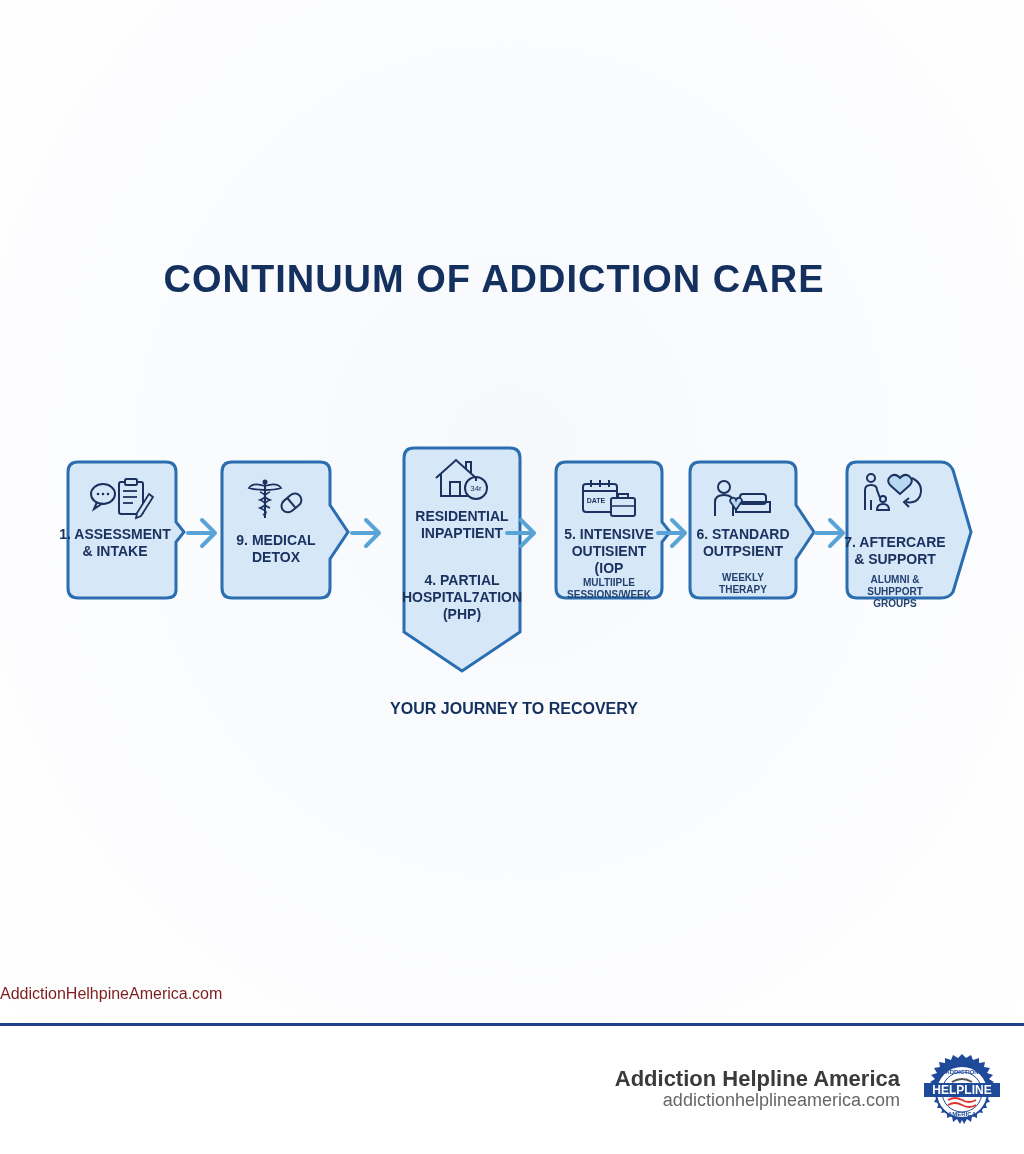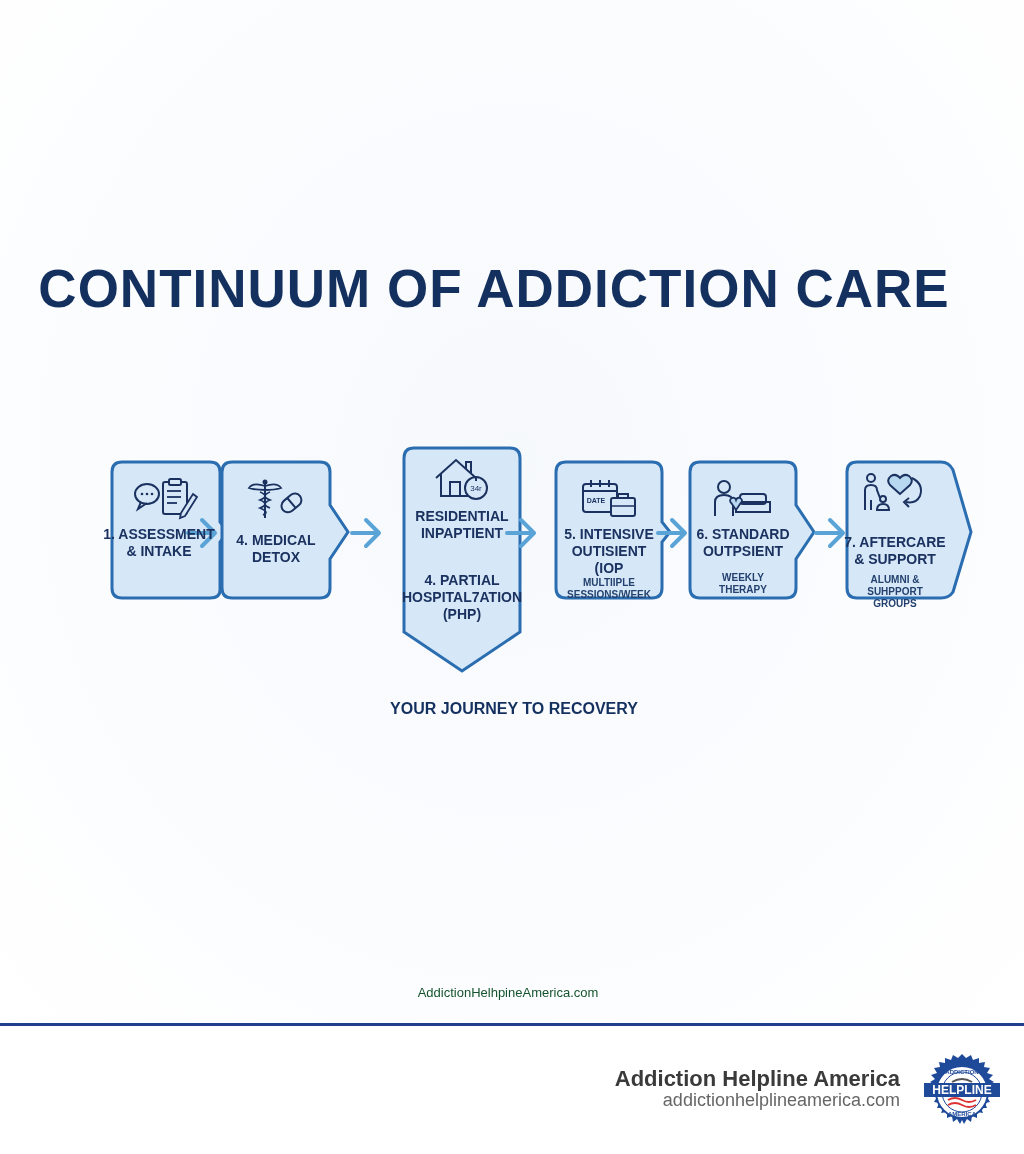--- a/index.html
+++ b/index.html
@@ -7,60 +7,60 @@
     width:1024px; height:1154px; position:relative; overflow:hidden;
     background:#ffffff;
     font-family:"Liberation Sans", sans-serif;
   }
   .upper {
     position:absolute; left:0; top:0; width:1024px; height:1024px;
     background: radial-gradient(ellipse at 50% 45%, #f6f9fc 0%, #fbfcfe 55%, #ffffff 100%);
   }
   .title {
     position:absolute; left:0; width:988px; top:258px; text-align:center;
-    font-weight:bold; font-size:53px; letter-spacing:1px; color:#14305f;
+    font-weight:bold; font-size:38px; letter-spacing:1px; color:#14305f;
   }
   .step {
     position:absolute;
     display:flex; flex-direction:column; align-items:center;
     text-align:center; color:#1b3260;
   }
   .step svg.frame { position:absolute; left:0; top:0; overflow:visible; }
   .step .content { position:relative; z-index:1; display:flex; flex-direction:column; align-items:center; width:100%; }
   .step .icon { margin-top:18px; height:42px; display:flex; align-items:center; justify-content:center; }
   .step .label { font-weight:bold; font-size:14px; line-height:17px; margin-top:6px; white-space:nowrap; }
   .step .sub { font-weight:bold; font-size:10px; line-height:12px; margin-top:6px; color:#23406f; white-space:nowrap; }
   .arrow { position:absolute; }
   .journey {
     position:absolute; left:0; width:1012px; top:700px; text-align:center;
     font-weight:bold; font-size:16px; color:#14305f;padding-left:8px;
   }
   .site-url {
-    position:absolute; left:0; width:1016px; top:985px; text-align:center;
-    font-size:13px; color:#14532d;
+    position:absolute; left:0; width:1016px; top:985px; text-align:left;
+    font-size:16px; color:#7f1d1d;
   }
   .divider {
     position:absolute; left:0; top:1023px; width:1024px; height:3px; background:#203f8f;
   }
   .brand-name {
     position:absolute; right:124px; top:1066px; font-weight:bold; font-size:22px; color:#3a3a3a; text-align:center;
   }
   .brand-url {
     position:absolute; right:124px; top:1090px; font-size:18px; color:#666666; text-align:right;
   }
   .seal { position:absolute; left:920px; top:1052px; width:84px; height:80px; }
 </style>
 </head>
 <body>
 
 <div class="upper"></div>
 
 <div class="title">CONTINUUM OF ADDICTION CARE</div>
 
-<div class="step" style="left:66px;top:460px;width:112px;height:140px;margin-left:44px;">
+<div class="step" style="left:66px;top:460px;width:112px;height:140px;">
   <svg class="frame" width="124" height="140">
     <path d="M12 2 H100 Q110 2 110 12 V62 L118 72 L110 82 V130 Q110 138 100 138 H12 Q2 138 2 128 V12 Q2 2 12 2 Z" fill="#d6e8f7" stroke="#2a6db0" stroke-width="3"></path>
   </svg>
   <div class="content">
     <div class="icon">
       <svg width="66" height="42" viewBox="0 0 66 42">
         <ellipse cx="14" cy="16" rx="12" ry="10" fill="none" stroke="#1b3260" stroke-width="2"></ellipse>
         <path d="M8 24 L5 31 L14 25" fill="none" stroke="#1b3260" stroke-width="2"></path>
         <circle cx="9" cy="16" r="1.3" fill="#1b3260"></circle>
           <circle cx="14" cy="16" r="1.3" fill="#1b3260"></circle>
@@ -98,21 +98,21 @@
         <path d="M20 8 Q8 4 4 10 Q10 12 20 12 Q30 12 36 10 Q32 4 20 8" fill="none" stroke="#1b3260" stroke-width="1.8"></path>
         <path d="M15 14 Q25 18 15 22 Q25 26 15 30 Q25 34 18 37" fill="none" stroke="#1b3260" stroke-width="1.8"></path>
         <path d="M25 14 Q15 18 25 22 Q15 26 25 30" fill="none" stroke="#1b3260" stroke-width="1.8"></path>
         <g transform="rotate(-40 46 26)">
           <rect x="36" y="19" width="22" height="13" rx="6.5" fill="#d6e8f7" stroke="#1b3260" stroke-width="2"></rect>
           <line x1="47" y1="19" x2="47" y2="32" stroke="#1b3260" stroke-width="2"></line>
         </g>
       </svg>
     </div>
     <div class="label" style="margin-top:12px;">
-      <div>4. MEDICAL</div>
+      <div>9. MEDICAL</div>
       <div>DETOX</div>
     </div>
   </div>
 </div>
 
 <div class="arrow" style="left:350px;top:516px;">
   <svg width="32" height="34">
       <path d="M2 17 H28 M16 4 L29 17 L16 30" fill="none" stroke="#5aa3d6" stroke-width="4" stroke-linecap="round" stroke-linejoin="round"></path>
     </svg>
 </div>

